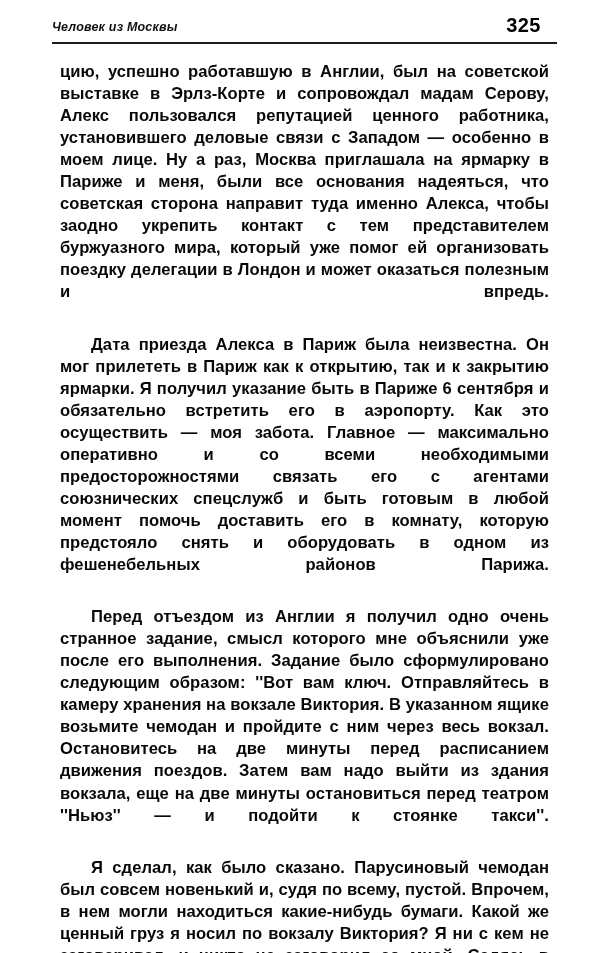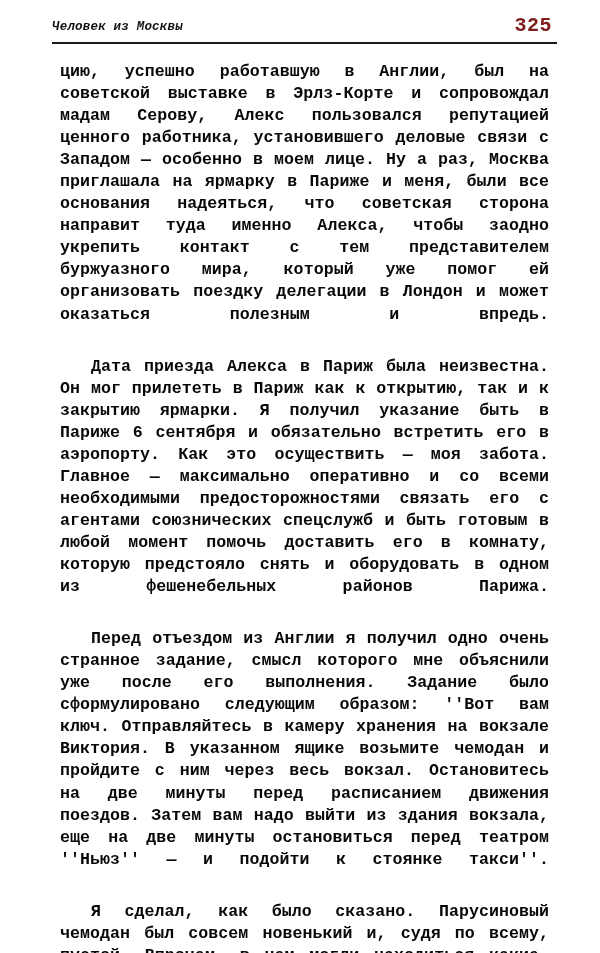--- a/index.html
+++ b/index.html
@@ -7,21 +7,21 @@
     margin: 0;
     padding: 0;
     background: #ffffff;
   }
   .page {
     position: relative;
     width: 600px;
     height: 953px;
     background: #ffffff;
     overflow: hidden;
-    font-family: Liberation Mono, monospace;
+    font-family: Liberation Sans, sans-serif;
     -webkit-font-smoothing: none;
   }
 
   
   .running-head {
     position: absolute;
     left: 52px;
     right: 44px;
     top: 20px;
     height: 22px;
@@ -32,25 +32,25 @@
     top: 0;
     font-size: 12.5px;
     font-weight: bold;
     font-style: italic;
     letter-spacing: 0.2px;
     color: #111111;
     white-space: nowrap;
   }
   .running-head-folio {
     position: absolute;
-    right: 4px;
+    right: 15px;
     top: -6px;
     font-size: 20px;
     font-weight: bold;
-    color: #7f1d1d;
+    color: #000000;
     letter-spacing: 0.5px;
   }
   .head-rule {
     position: absolute;
     left: 52px;
     width: 505px;
     top: 42px;
     height: 2px;
     background: #1b1b1b;
   }

